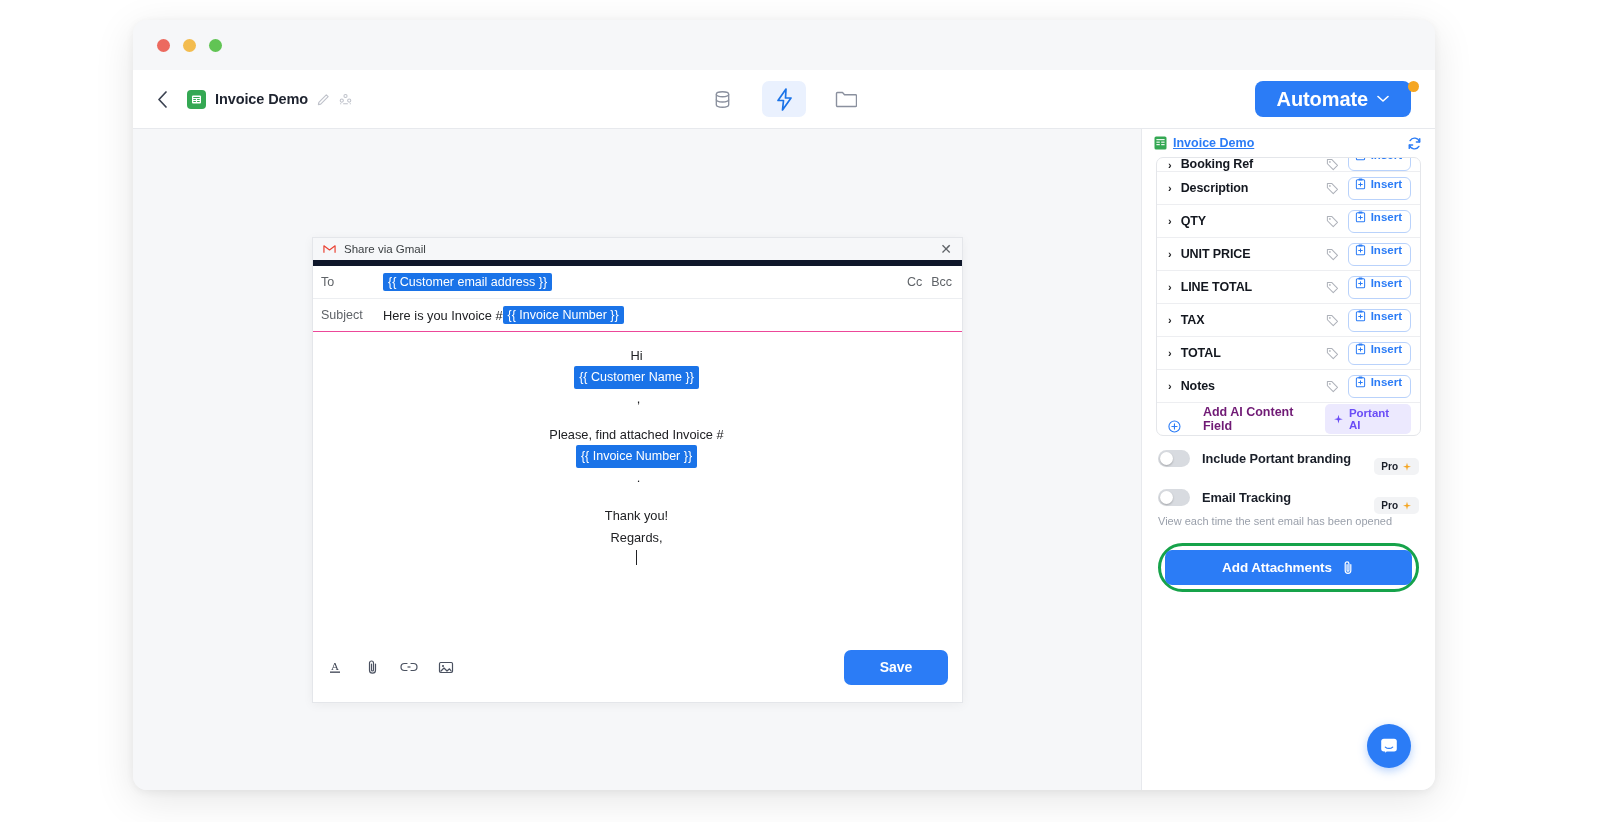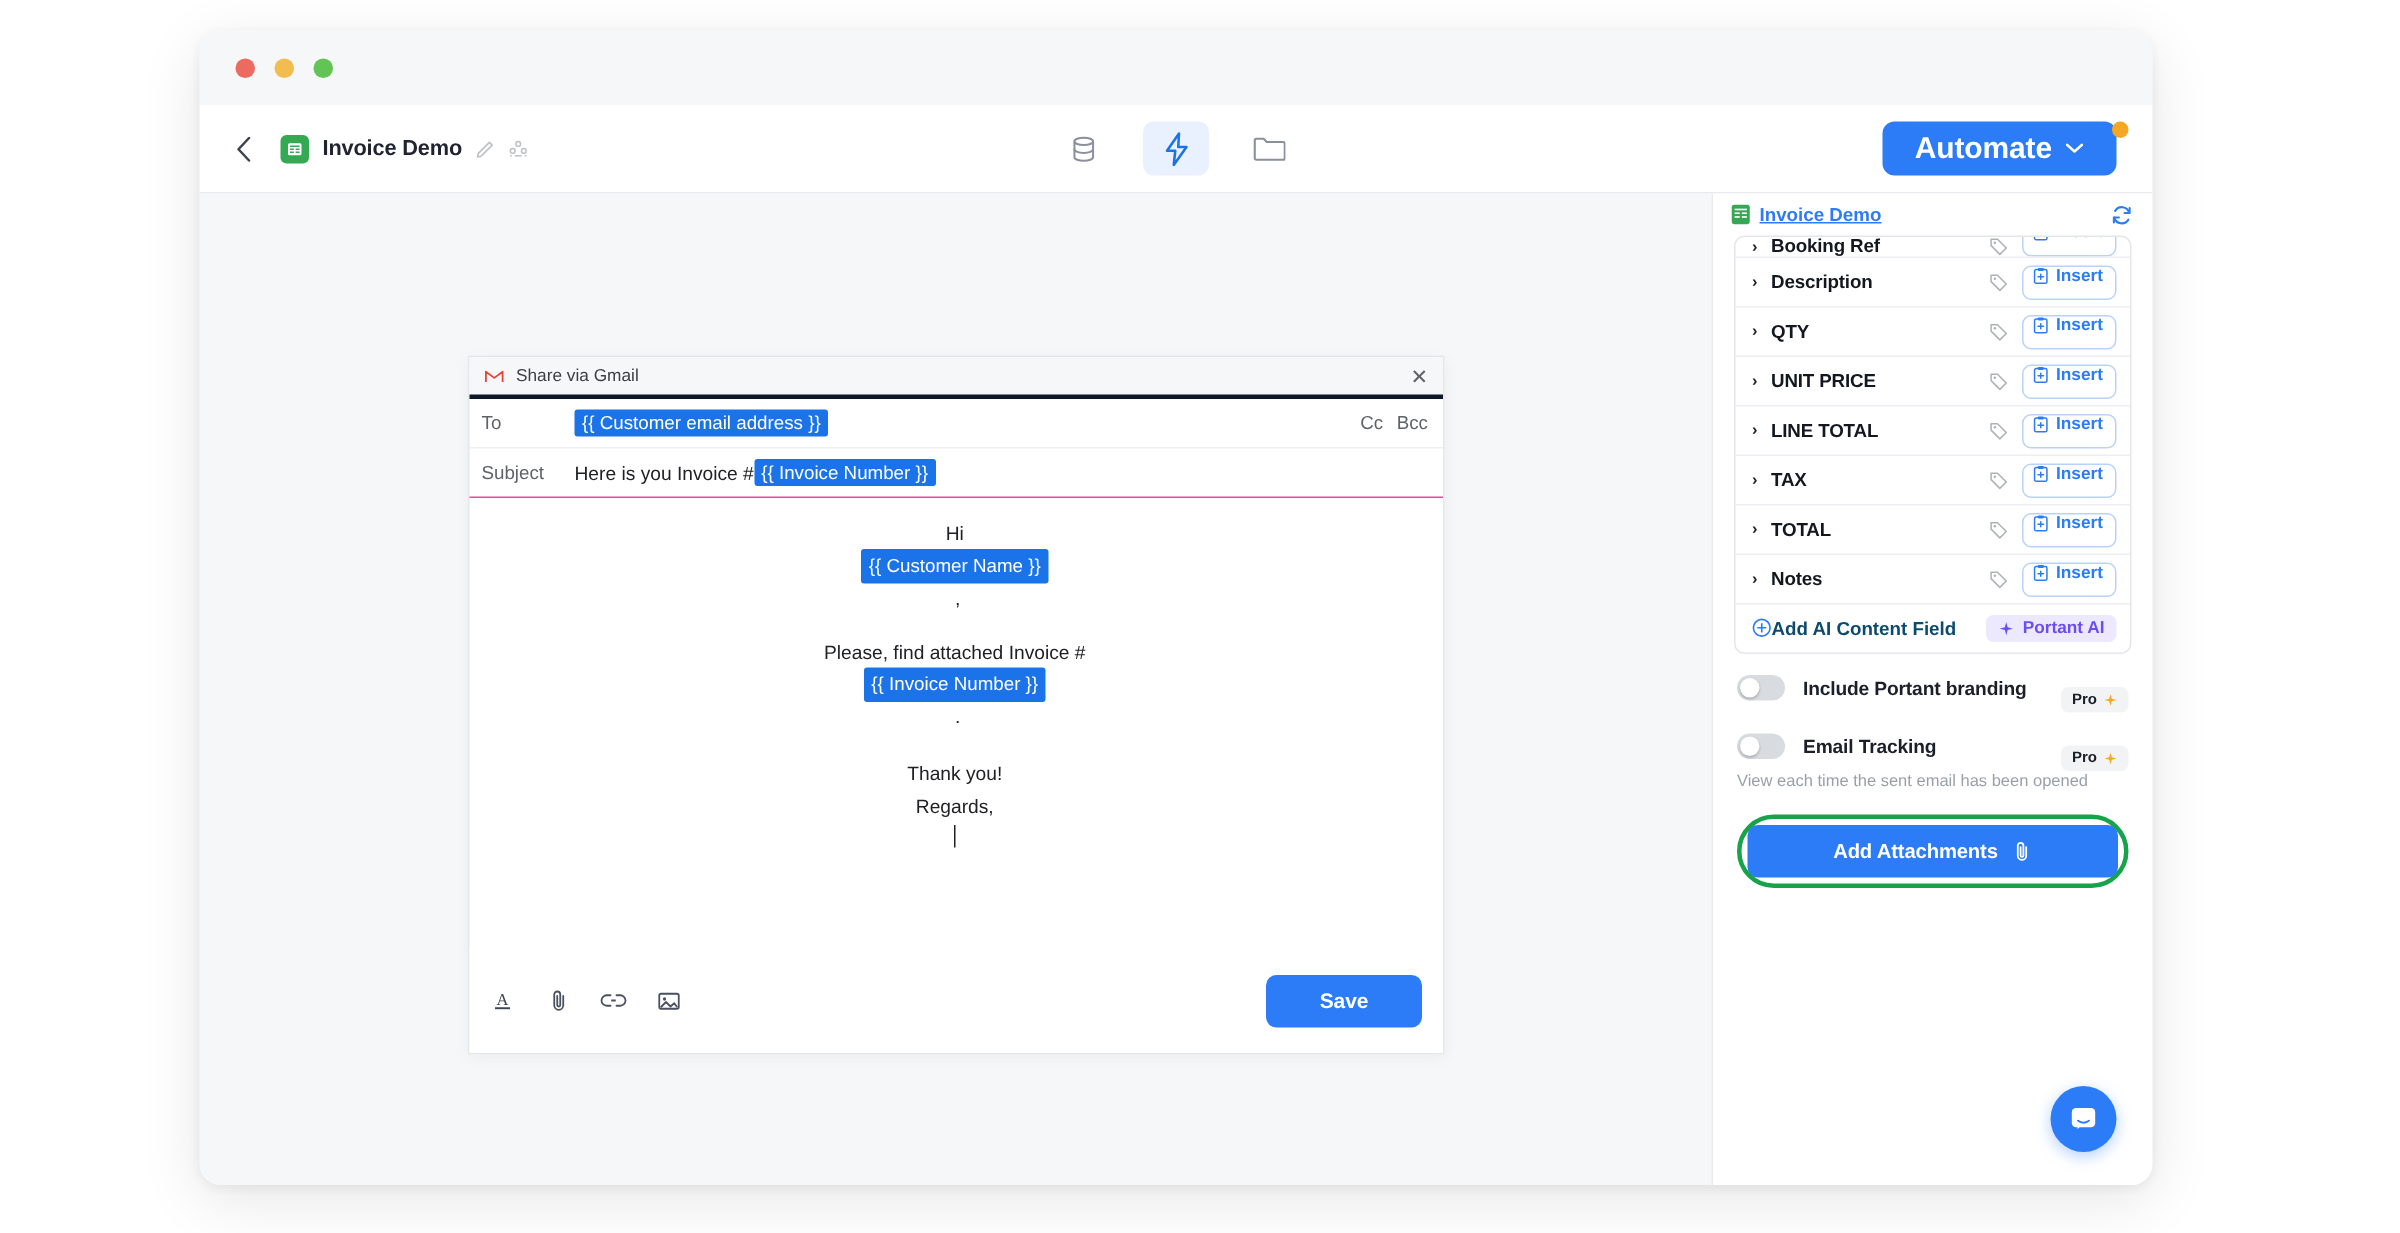--- a/index.html
+++ b/index.html
@@ -97,21 +97,21 @@
   .compose {
     position: absolute;
     left: 179px; top: 108px;
     width: 651px; height: 466px;
     background: #ffffff;
     border: 1px solid #e4e6ea;
     box-shadow: 0 2px 10px rgba(0,0,0,0.05);
   }
   .compose-head {
     height: 28px; background: #f6f7f9;
-    border-bottom: 3px solid #0f172a;
+    border-bottom: 6px solid #0f172a;
     display: flex; align-items: center;
     padding: 0 10px;
     position: relative;
   }
   .gmail-m { margin-right: 8px; display: flex; align-items: center; }
   .compose-head-title { font-size: 11.5px; color: #3c4043; }
   .compose-close {
     position: absolute; right: 10px; top: 50%; transform: translateY(-50%);
     cursor: pointer; color: #5f6368; font-size: 14px; line-height: 1;
   }
@@ -248,22 +248,22 @@
     font-size: 11.5px; font-weight: 600;
     display: inline-flex; align-items: flex-start; gap: 5px;
     cursor: pointer;
   }
   .add-ai-row {
     height: 32px;
     display: flex; align-items: center;
     padding: 0 9px 0 11px;
   }
   .add-ai-label {
-    font-size: 12.5px; color: #0c4a6e; font-weight: 600;
-    display: inline-flex; align-items: flex-start; gap: 0;
+    font-size: 12.5px; color: #701a75; font-weight: 600;
+    display: inline-flex; align-items: flex-end; gap: 22px;
     cursor: pointer;
   }
   .portant-ai-badge {
     margin-left: auto;
     background: #ece9fe; color: #6b4df6;
     border-radius: 5px; padding: 3px 8px;
     font-size: 11.5px; font-weight: 700;
     display: inline-flex; align-items: center; gap: 5px;
   }
 

